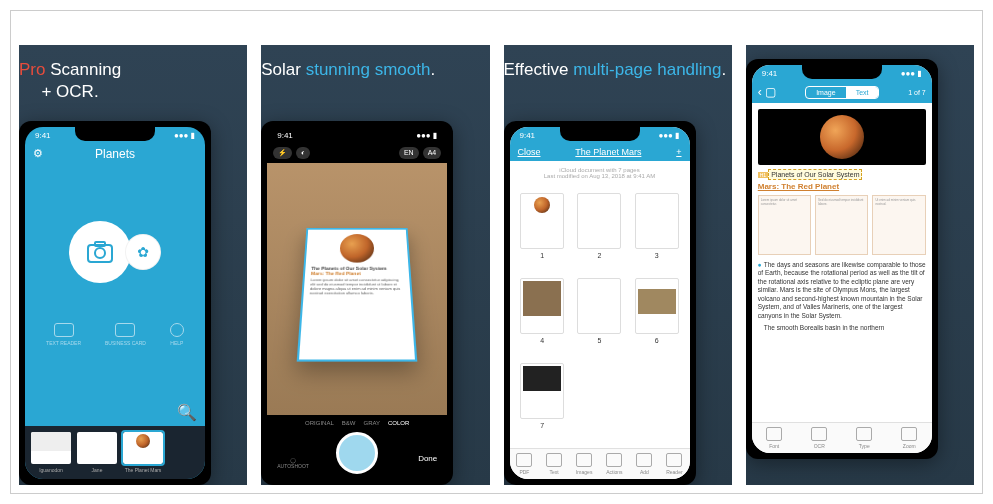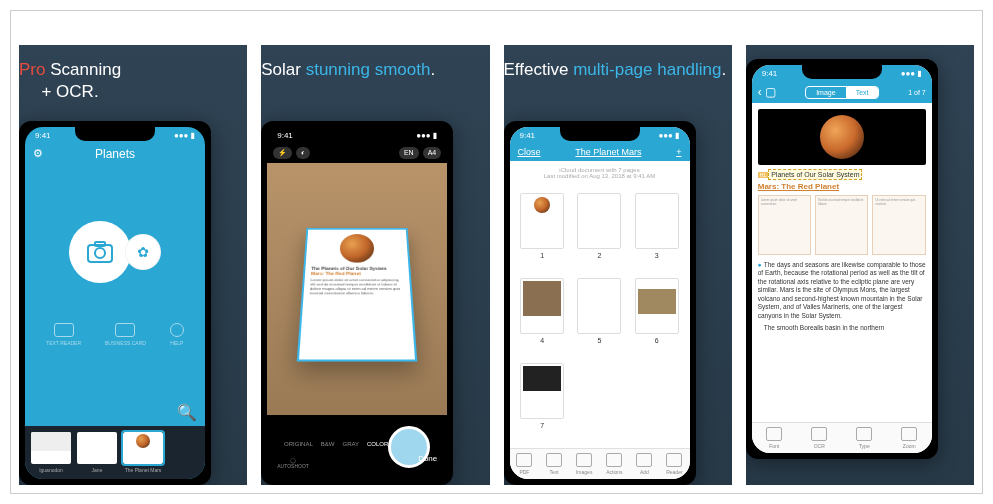--- a/index.html
+++ b/index.html
@@ -218,20 +218,21 @@
   background: radial-gradient(circle at 35% 35%, #e8a050, #c0652a, #3a2010);
   border-radius: 50%;
   margin: 0 auto 4px;
 }
 .scan-doc .doc-title { color: #444; font-size: 5px; font-weight: bold; }
 .scan-doc .doc-sub { color: #d08030; font-size: 5px; font-weight: bold; margin-bottom: 2px; }
 .cam-bottom {
   height: 64px;
   background: #000;
   display: flex;
+  flex-direction: column;
   align-items: center;
   justify-content: center;
   position: relative;
 }
 .cam-modes {
   display: flex;
   gap: 8px;
   font-size: 6px;
   color: #888;
   margin-bottom: 6px;

